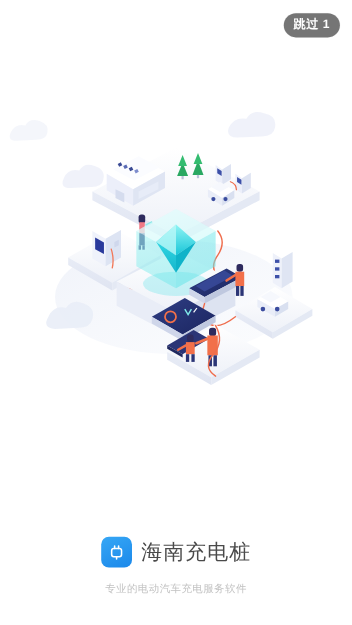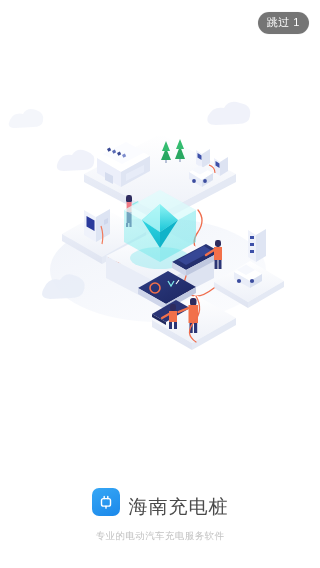--- a/index.html
+++ b/index.html
@@ -25,20 +25,21 @@
     color:#ffffff;
     font-size:11px;
     line-height:1;
     padding:5px 9px 6px;
     border-radius:11px;
     letter-spacing:0.5px;
     cursor:pointer;
     user-select:none;
     white-space:nowrap;
     box-shadow:0 0 0 0.5px rgba(0,0,0,0.04);
+    font-weight:bold;
   }
 
   
   #illustration {
     position:absolute;
     left:0; top:92px;
     width:320px; height:268px;
   }
   #illustration svg { display:block; width:320px; height:268px; }
 
@@ -46,21 +47,21 @@
   #brand {
     position:absolute;
     left:0; right:0;
     top:488px;
     display:flex;
     flex-direction:column;
     align-items:center;
   }
   #brand-row {
     display:flex;
-    align-items:flex-end;
+    align-items:center;
     gap:9px;
   }
   #brand-logo {
     width:28px; height:28px;
     border-radius:7px;
     background:linear-gradient(155deg,#36a7f5 0%,#1b88ea 100%);
     display:flex; align-items:center; justify-content:center;
     flex:0 0 auto;
   }
   #brand-logo svg { display:block; }

